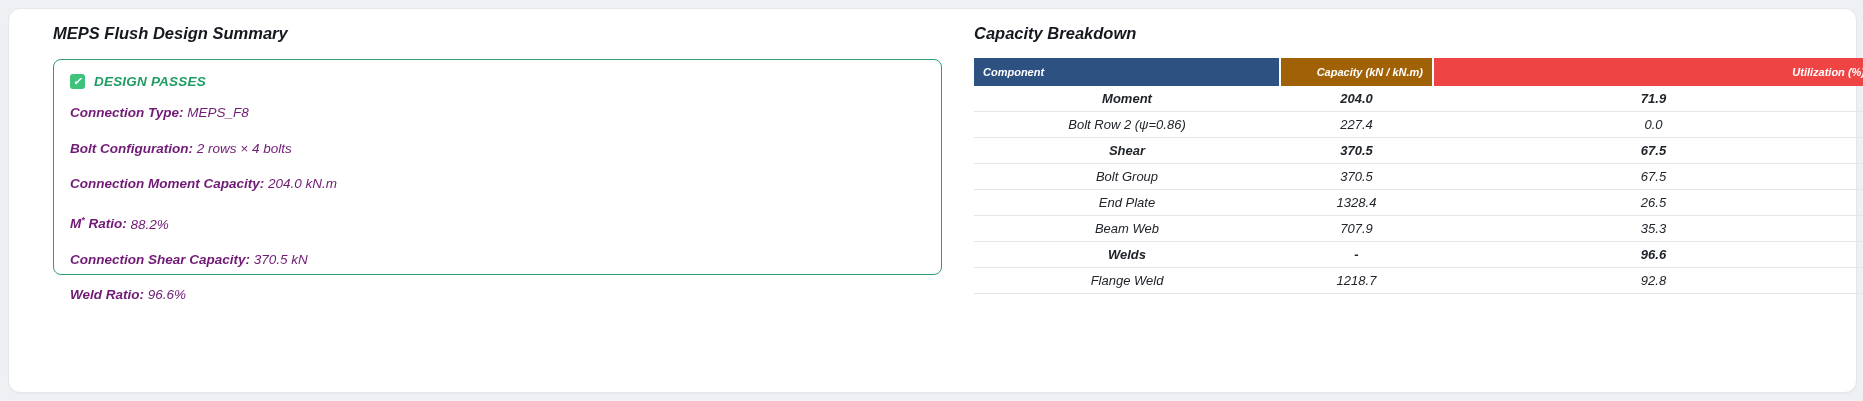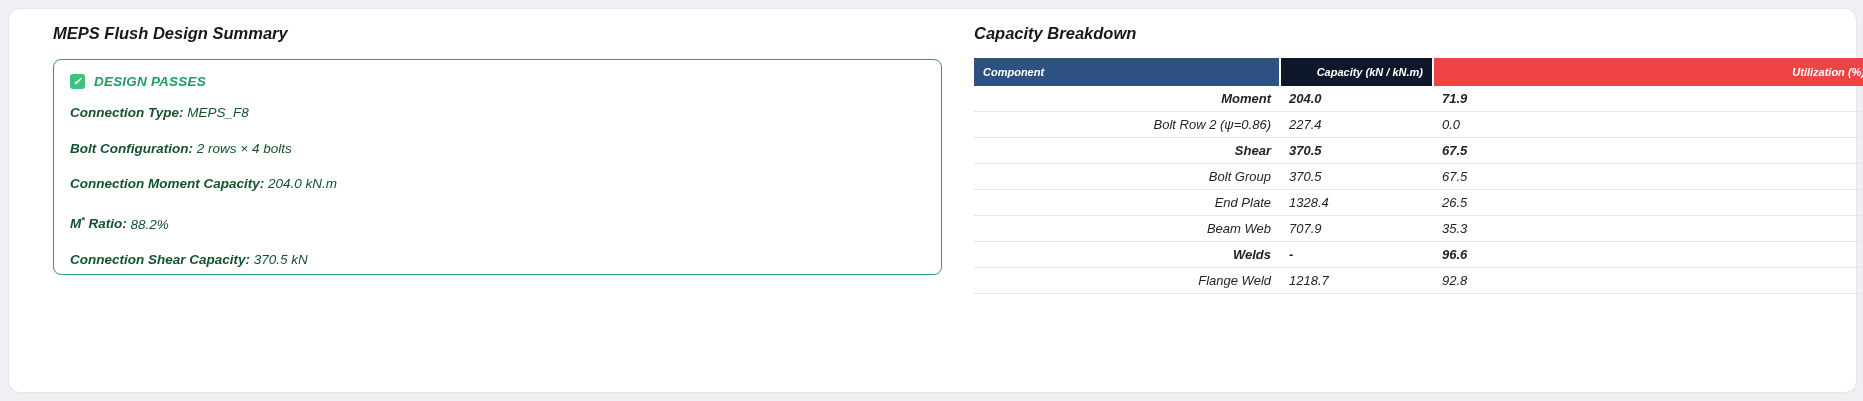--- a/index.html
+++ b/index.html
@@ -53,21 +53,21 @@
     width:15px;height:15px;
     border-radius:3px;
     color:#ffffff;
     font-size:11px;line-height:15px;
     display:flex;align-items:center;justify-content:center;
     font-weight:700;
     flex:0 0 15px;
   }
   .detail-line{
     font-size:13.5px;
-    color:#14532d;
+    color:#701a75;
     line-height:22.5px;
     white-space:nowrap;
     margin-top:13px;
   }
   .detail-line b{font-weight:700;}
   .detail-line sup{font-size:9px;}
   
   .right-panel{margin-left:32px;width:900px;flex:0 0 900px;}
   table.capacity-table{
     margin-top:13px;
@@ -85,25 +85,25 @@
     box-sizing:border-box;
   }
   .capacity-table thead th:first-child{text-align:left;}
   .capacity-table thead th:nth-child(1){width:34%;border-right:2px solid #ffffff;}
   .capacity-table thead th:nth-child(2){width:17%;border-right:2px solid #ffffff;}
   .capacity-table thead th:nth-child(3){width:49%;}
   .capacity-table tbody td{
     padding:5px 9px;
     border-bottom:1px solid #e2e5e9;
     color:#20252b;
-    text-align:left;
+    text-align:center;
     overflow:hidden;
     white-space:nowrap;
   }
-  .capacity-table tbody td:first-child{text-align:right;}
+  .capacity-table tbody td:first-child{text-align:center;}
   .capacity-table tbody tr.bold-row td{font-weight:700;}
 </style>
 </head>
 <body style="background: rgb(238, 240, 243);">
 
 <div class="card">
   <div class="card-inner">
 
     <div class="left-panel">
       <h2 class="panel-title">MEPS Flush Design Summary</h2>
@@ -112,32 +112,33 @@
         <div class="status-line" style="color: rgb(31, 157, 99);">
           <span class="check-icon" style="background: rgb(62, 194, 124);">✓</span>
           <span>DESIGN PASSES</span>
         </div>
         <div id="details-list">
             <div class="detail-line"><b>Connection Type:</b><span> MEPS_F8</span></div>
             <div class="detail-line"><b>Bolt Configuration:</b><span> 2 rows × 4 bolts</span></div>
             <div class="detail-line"><b>Connection Moment Capacity:</b><span> 204.0 kN.m</span></div>
             <div class="detail-line"><b>M<sup>*</sup> Ratio:</b><span> 88.2%</span></div>
             <div class="detail-line"><b>Connection Shear Capacity:</b><span> 370.5 kN</span></div>
+            <div class="detail-line"><b>Weld Ratio:</b><span> 96.6%</span></div>
           </div>
       </div>
     </div>
 
     <div class="right-panel">
       <h2 class="panel-title">Capacity Breakdown</h2>
 
       <table class="capacity-table">
         <thead>
           <tr>
             <th style="background: rgb(45, 82, 130);">Component</th>
-            <th style="background: #0f172a;">Capacity (kN / kN.m)</th>
+            <th style="background: #a16207;">Capacity (kN / kN.m)</th>
             <th style="background: #ef4444;">Utilization (%)</th>
           </tr>
         </thead>
         <tbody id="capacity-tbody">
             <tr class="bold-row">
               <td>Moment</td>
               <td>204.0</td>
               <td>71.9</td>
             </tr>
             <tr>

